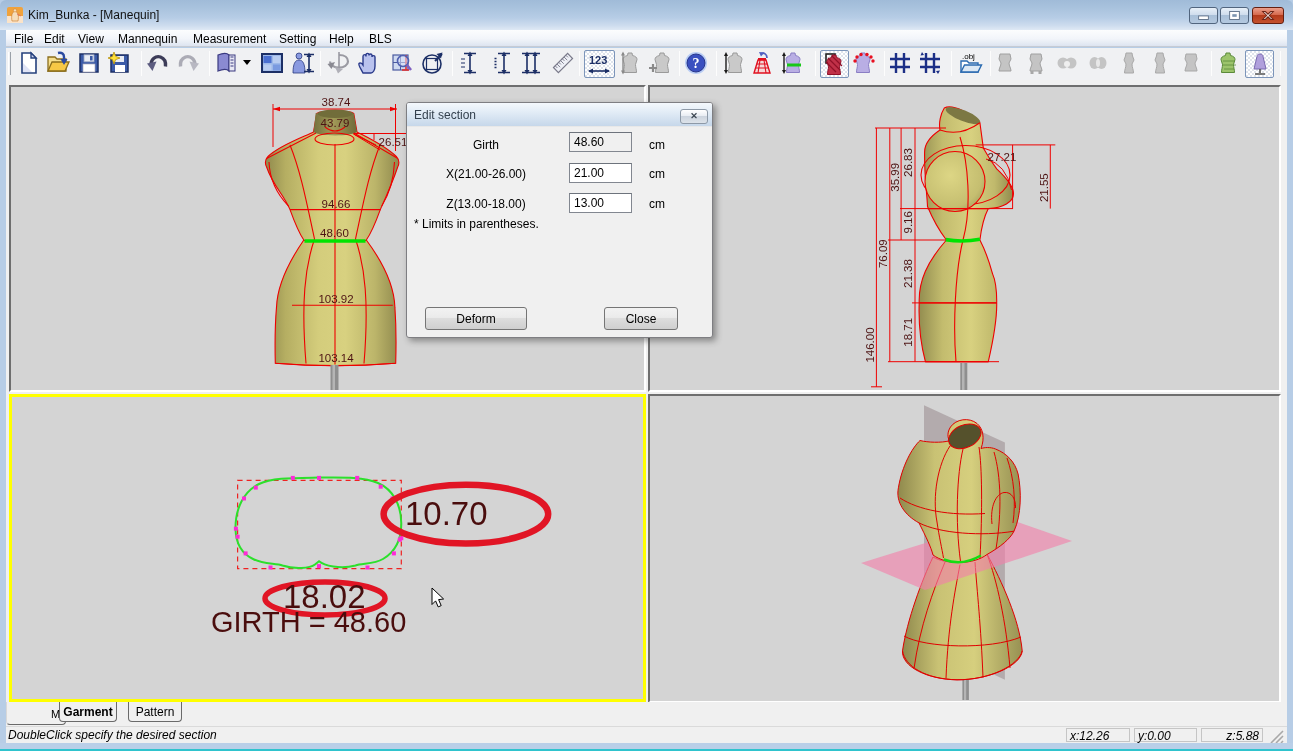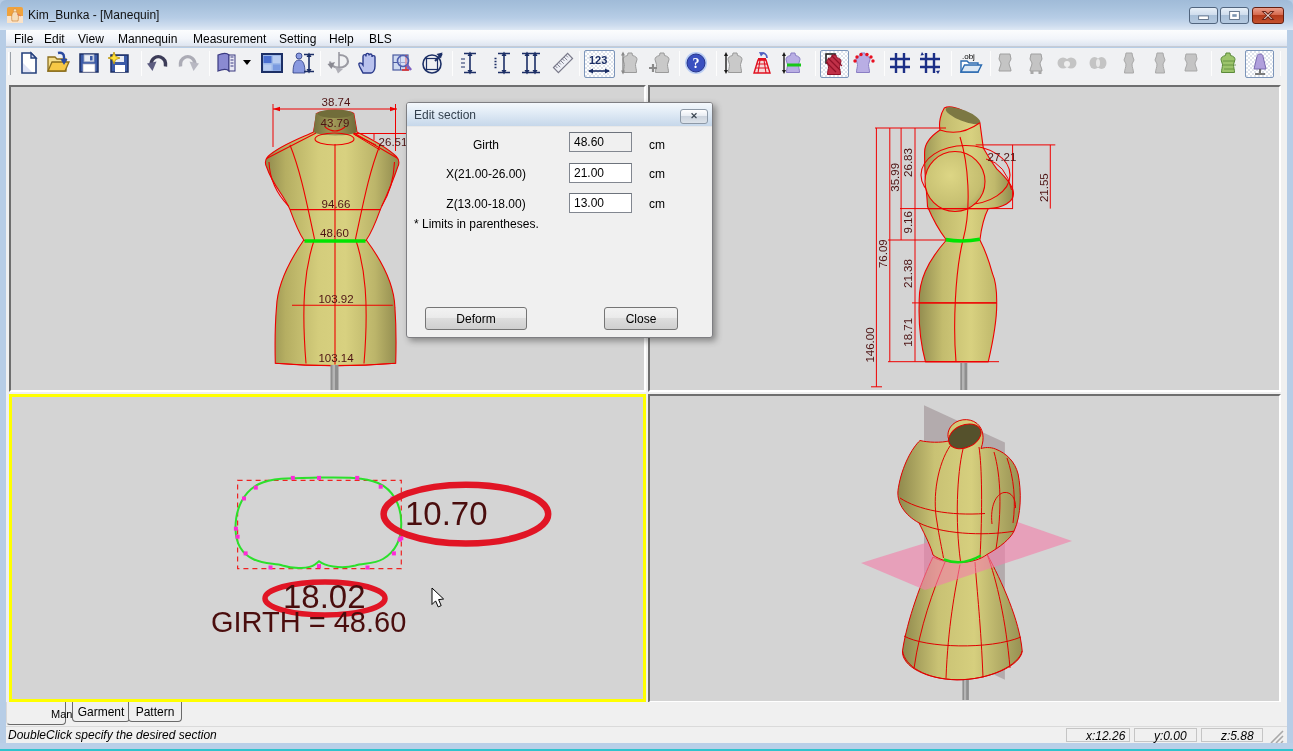--- a/index.html
+++ b/index.html
@@ -64,21 +64,21 @@
   text-align:center; font-size:12px; padding-top:4px; }
 
 
 #tabbar { left:6px; top:702px; width:1281px; height:24px; background:#f0f0f0; }
 .tab { position:absolute; background:#f0f0f0; font-size:12px; text-align:center;
   border:1px solid #6a6a6a; border-top:none; border-radius:0 0 4px 4px; }
 
 
 #status { left:6px; top:726px; width:1281px; height:17px; background:#f0f0f0;
   border-top:1px solid #dadada; font-size:12px;font-style:italic; }
-.scell { position:absolute; top:1px; height:14px; border:1px solid #c5c5c5; padding:0 19px;
+.scell { position:absolute; top:1px; height:14px; border:1px solid #c5c5c5; padding:0 3px;
   font-size:12px; }
 
 #botblue { left:0; top:743px; width:1293px; height:6px; background:#b9cfe8; }
 #botcyan { left:0; top:749px; width:1293px; height:2px; background:#2fc3cd; }
 </style>
 </head>
 <body>
 <div id="win">
   <div id="titlebar" class="abs"></div>
   <div id="appicon" class="abs"><svg width="16" height="16" viewBox="0 0 16 16">
@@ -547,21 +547,21 @@
     <div class="dlbl" style="left:0px; top:94px;">Z(13.00-18.00)</div>
     <div class="dinp" style="top:90px;">13.00</div>
     <div class="dcm" style="top:94px;">cm</div>
     <div class="abs" style="left:7px; top:114px;">* Limits in parentheses.</div>
     <div class="dbtn" style="left:18px; width:102px;">Deform</div>
     <div class="dbtn" style="left:197px; width:74px;">Close</div>
   </div>
 
   <div id="tabbar" class="abs">
     <div class="tab" style="left:0px; top:0; width:60px; height:23px; border-left-color:#d8d8d8; padding-top:6px; font-size:11px;padding-left:44px;">Manequin</div>
-    <div class="tab" style="left:66px; top:0; width:58px; height:20px; padding-top:3px;">Garment</div>
+    <div class="tab" style="left:53px; top:0; width:58px; height:20px; padding-top:3px;font-weight:bold;">Garment</div>
     <div class="tab" style="left:122px; top:0; width:54px; height:20px; padding-top:3px;">Pattern</div>
   </div>
 
   <div id="status" class="abs">
     <div class="abs" style="left:2px; top:1px;">DoubleClick specify the desired section</div>
     <div class="scell" style="left:1060px; width:64px;">x:12.26</div>
     <div class="scell" style="left:1128px; width:63px;">y:0.00</div>
     <div class="scell" style="left:1195px; width:62px;text-align:right;">z:5.88</div>
     <svg class="abs" style="left:1264px; top:3px;" width="14" height="13">
         <path d="M13 1 L1 13 M13 6 L6 13 M13 11 L11 13" stroke="#a8a8a8" stroke-width="1.6"></path>

